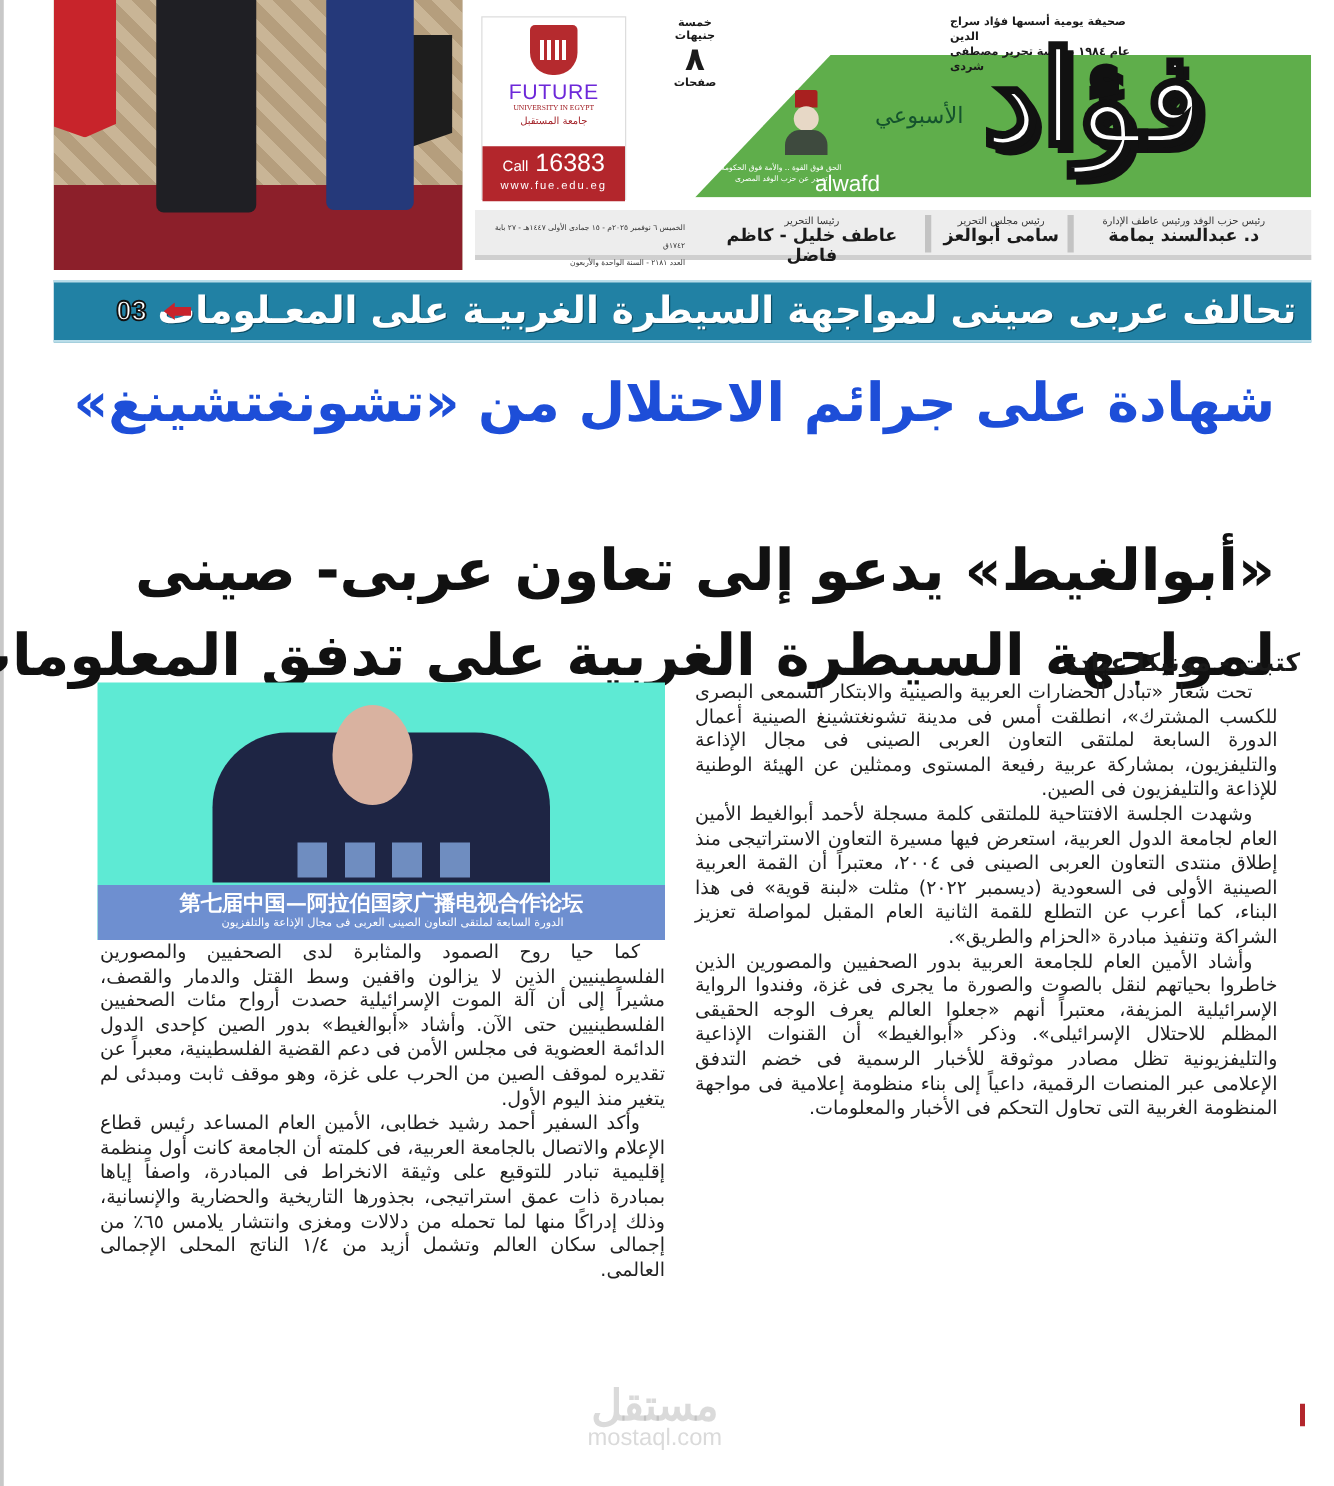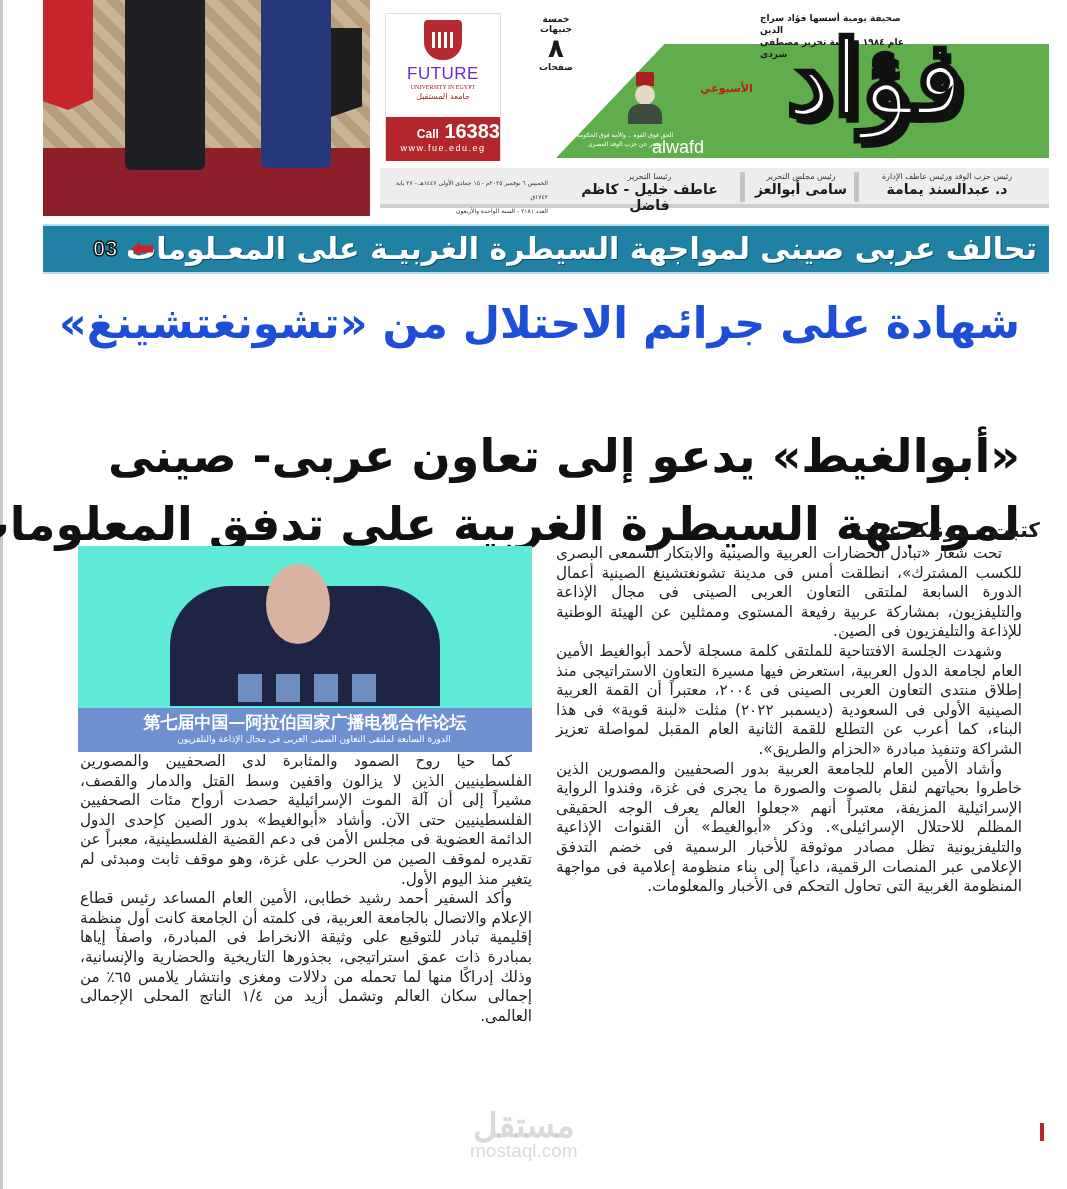--- a/index.html
+++ b/index.html
@@ -18,34 +18,34 @@
   .top-photo .man2 { position: absolute; left: 218px; top: 0; width: 70px; height: 168px; background: #25397a; border-radius: 0 0 6px 6px; }
 
   
   .ad { position: absolute; left: 385px; top: 13px; width: 116px; height: 147px; border: 1px solid #ddd; background: #fff; }
   .ad .crest { position: absolute; left: 38px; top: 6px; width: 38px; height: 40px; background: #b52a2e; border-radius: 4px 4px 18px 18px; }
   .ad .crest::after { content: ""; position: absolute; left: 8px; top: 12px; width: 22px; height: 16px; background: repeating-linear-gradient(90deg,#fff 0 3px,#b52a2e 3px 6px); }
   .ad .uni { position: absolute; left: 0; top: 50px; width: 100%; text-align: center; font-family: Liberation Sans, sans-serif; color: #6d28d9; font-size: 17px; letter-spacing: 0.5px; }
   .ad .uni-sub { position: absolute; left: 0; top: 70px; width: 100%; text-align: center; font-family: "Liberation Serif", serif; color: #a32329; font-size: 6px; }
   .ad .uni-ar { position: absolute; left: 0; top: 78px; width: 100%; text-align: center; color: #a32329; font-size: 8px; direction: rtl; }
   .ad .red { position: absolute; left: 0; top: 103px; width: 100%; height: 44px; background: #b3262c; color: #fff; text-align: center; }
-  .ad .red .call { font-family: "Liberation Sans", sans-serif; font-weight: bold; font-size: 20px; margin-top: 3px; text-align: right; }
+  .ad .red .call { font-family: "Liberation Sans", sans-serif; font-weight: normal; font-size: 20px; margin-top: 3px; }
   .ad .red .call small { font-size: 12px; }
   .ad .red .url { font-family: "Liberation Sans", sans-serif; font-size: 9px; letter-spacing: 1.5px; }
 
   
   .price { position: absolute; left: 530px; top: 14px; width: 52px; text-align: center; direction: rtl; }
   .price .p1 { font-size: 9px; font-weight: bold; }
   .price .p2 { font-size: 26px; font-weight: bold; line-height: 28px; }
   .price .p3 { font-size: 9px; font-weight: bold; }
 
   .green-band { position: absolute; left: 556px; top: 44px; width: 493px; height: 114px; background: #5fae4b; clip-path: polygon(22% 0,100% 0,100% 100%,0 100%); }
   .founded { position: absolute; left: 760px; top: 12px; width: 150px; text-align: left; direction: rtl; font-size: 9px; font-weight: bold; line-height: 12px; }
   .logo-ar { position: absolute; left: 730px; top: 4px; width: 290px; height: 150px; text-align: center; direction: rtl; font-family: "DejaVu Serif", serif; font-weight: bold; font-size: 104px; color: #fff; -webkit-text-stroke: 3px #111; text-shadow: 6px 6px 0 #111; line-height: 150px; }
-  .weekly { position: absolute; left: 700px; top: 82px; font-size: 11px; color: #b91c1c; direction: rtl; font-weight: bold; }
+  .weekly { position: absolute; left: 700px; top: 82px; font-size: 18px; color: #14532d; direction: rtl; font-weight: normal; }
   .alwafd { position: absolute; left: 652px; top: 137px; font-family: "Liberation Sans", sans-serif; font-size: 18px; color: #fff; }
   .portrait { position: absolute; left: 628px; top: 72px; width: 34px; height: 52px; }
   .portrait .fez { position: absolute; left: 8px; top: 0; width: 18px; height: 14px; background: #a8201f; border-radius: 2px 2px 0 0; }
   .portrait .face { position: absolute; left: 7px; top: 13px; width: 20px; height: 20px; background: #e7d8c6; border-radius: 50%; }
   .portrait .coat { position: absolute; left: 0; top: 32px; width: 34px; height: 20px; background: #3e4a3e; border-radius: 12px 12px 0 0; }
   .motto { position: absolute; left: 560px; top: 130px; width: 130px; font-size: 6px; color: #fff; direction: rtl; text-align: center; line-height: 9px; }
 
   
   .credits { position: absolute; left: 380px; top: 168px; width: 669px; height: 40px; background: #ededed; border-bottom: 4px solid #cfcfcf; direction: rtl; }
   .credit { position: absolute; top: 4px; text-align: center; }

